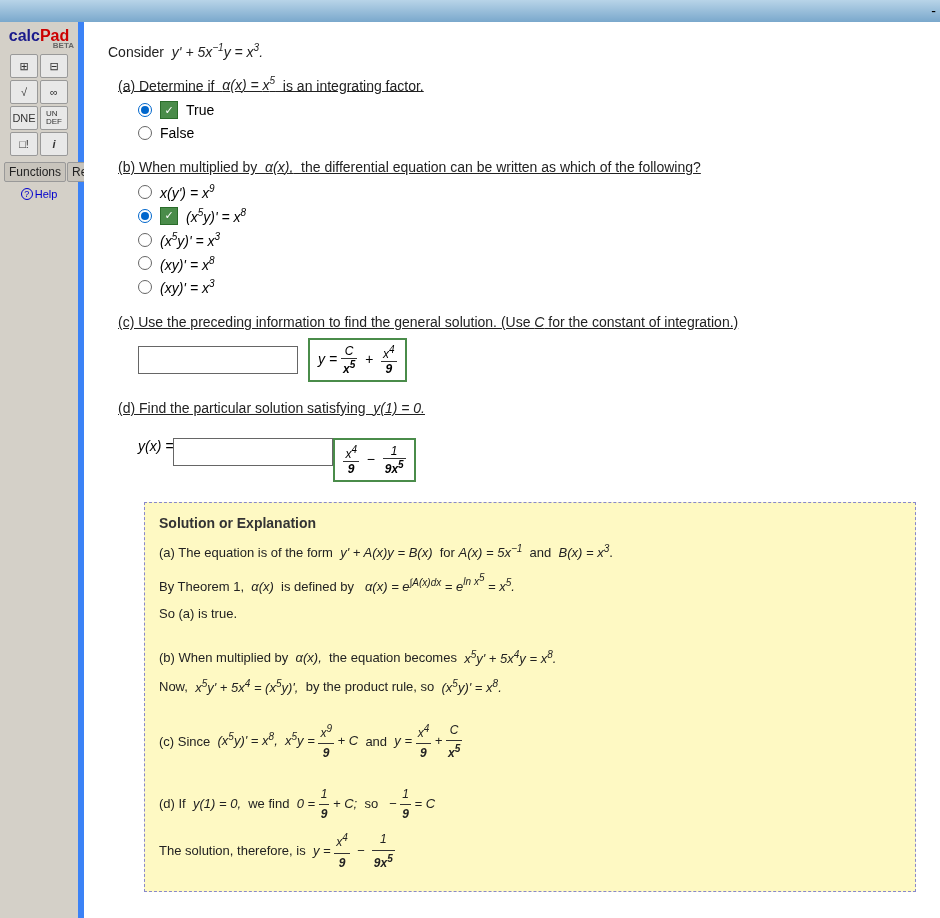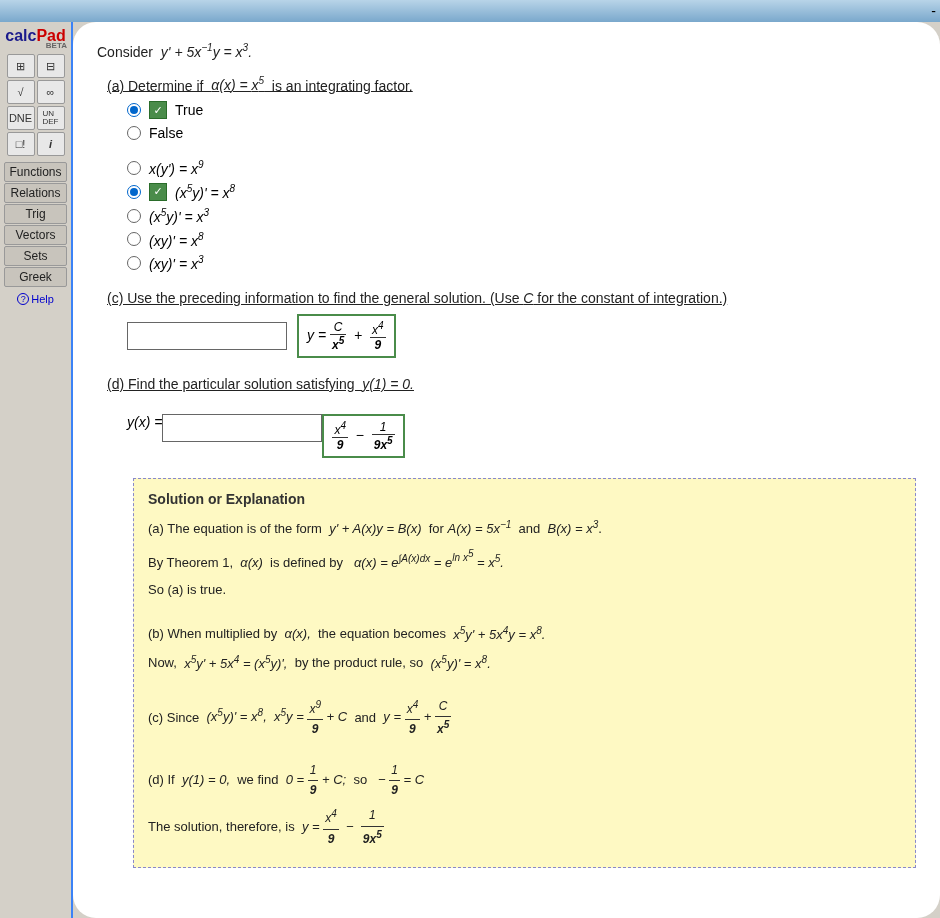--- a/index.html
+++ b/index.html
@@ -17,23 +17,23 @@
 
     
     #main-layout {
       display: flex;
       flex: 1;
       overflow: hidden;
     }
 
     
     #sidebar {
-      width: 73px;
+      width: 84px;
       background: #d4d0c8;
-      border-right: 2px solid #3b82f6;
+      border-right: 6px solid #3b82f6;
       display: flex;
       flex-direction: column;
       padding: 4px;
       gap: 2px;
     }
     .sidebar-logo {
       text-align: center;
       font-size: 18px;
       font-weight: bold;
       color: #1a1a8c;
@@ -55,21 +55,21 @@
       border: 1px solid #999;
       border-radius: 2px;
       display: flex; align-items: center; justify-content: center;
       font-size: 11px;
       cursor: pointer;
       color: #333;
     }
 
     .sidebar-nav {
       display: flex;
-      flex-direction: column;
+      flex-direction: row;
       gap: 1px;
       margin-top: 4px;
     }
     .sidebar-nav-item {
       background: #c8c4bc;
       border: 1px solid #999;
       border-radius: 2px;
       padding: 2px 4px;
       font-size: 12px;
       cursor: pointer;
@@ -85,21 +85,20 @@
       color: #0000cc;
       display: flex; align-items: center; justify-content: center; gap: 2px;
     }
 
     
     #content {
       flex: 1;
       background: white;
       overflow-y: auto;
       padding: 20px 24px;
-      border-radius: 23px;
     }
 
     .problem-header {
       font-size: 14px;
       margin-bottom: 16px;
       color: #222;
     }
 
     .sub-question {
       margin-bottom: 18px;
@@ -265,20 +264,23 @@
         <div class="check-icon">✓</div>
         <span>True</span>
       </div>
       <div class="radio-option">
         <div class="radio-circle"></div>
         <span>False</span>
       </div>
     </div>
 
     <div class="sub-question">
+      <div class="sub-question-label">
+        (b) When multiplied by &nbsp;<span class="math"><i>α</i>(<i>x</i>),</span>&nbsp; the differential equation can be written as which of the following?
+      </div>
       <div class="radio-option">
         <div class="radio-circle"></div>
         <span class="math"><i>x</i>(<i>y</i>') = <i>x</i><sup>9</sup></span>
       </div>
       <div class="radio-option">
         <div class="radio-circle selected">
           <div class="radio-inner"></div>
         </div>
         <div class="check-icon">✓</div>
         <span class="math">(<i>x</i><sup>5</sup><i>y</i>)' = <i>x</i><sup>8</sup></span>

